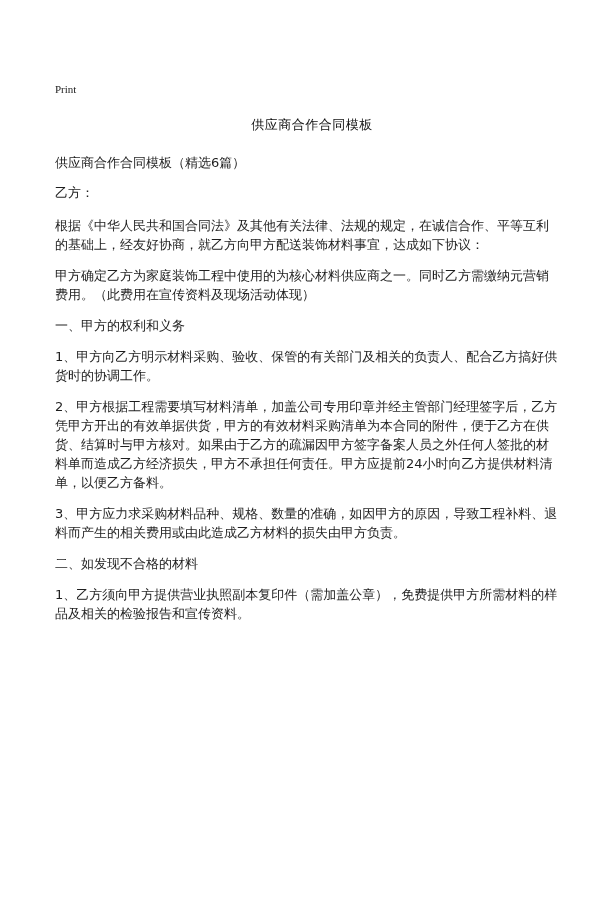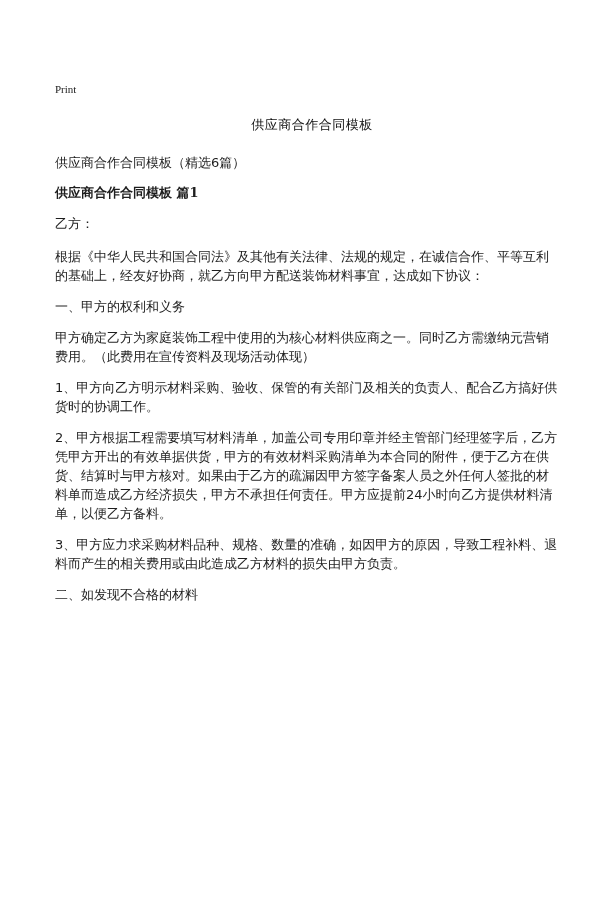--- a/index.html
+++ b/index.html
@@ -62,23 +62,23 @@
 </style>
 </head>
 <body>
 
 <div class="page">
   <div class="print-label">Print</div>
   <div class="doc-title">供应商合作合同模板</div>
 
   <div class="content">
     <p class="subtitle">供应商合作合同模板（精选6篇）</p>
-    <p class="section-heading-bold">供应商合作合同模板 篇1</p>
     <p class="party-line">乙方：</p>
     <p>根据《中华人民共和国合同法》及其他有关法律、法规的规定，在诚信合作、平等互利的基础上，经友好协商，就乙方向甲方配送装饰材料事宜，达成如下协议：</p>
+    <p>甲方确定乙方为家庭装饰工程中使用的为核心材料供应商之一。同时乙方需缴纳元营销费用。（此费用在宣传资料及现场活动体现）</p>
     <p>一、甲方的权利和义务</p>
-    <p>甲方确定乙方为家庭装饰工程中使用的为核心材料供应商之一。同时乙方需缴纳元营销费用。（此费用在宣传资料及现场活动体现）</p>
     <p>1、甲方向乙方明示材料采购、验收、保管的有关部门及相关的负责人、配合乙方搞好供货时的协调工作。</p>
     <p>2、甲方根据工程需要填写材料清单，加盖公司专用印章并经主管部门经理签字后，乙方凭甲方开出的有效单据供货，甲方的有效材料采购清单为本合同的附件，便于乙方在供货、结算时与甲方核对。如果由于乙方的疏漏因甲方签字备案人员之外任何人签批的材料单而造成乙方经济损失，甲方不承担任何责任。甲方应提前24小时向乙方提供材料清单，以便乙方备料。</p>
     <p>3、甲方应力求采购材料品种、规格、数量的准确，如因甲方的原因，导致工程补料、退料而产生的相关费用或由此造成乙方材料的损失由甲方负责。</p>
     <p>二、如发现不合格的材料</p>
+    <p>1、乙方须向甲方提供营业执照副本复印件（需加盖公章），免费提供甲方所需材料的样品及相关的检验报告和宣传资料。</p>
   </div>
 </div>
 
 </body></html>

